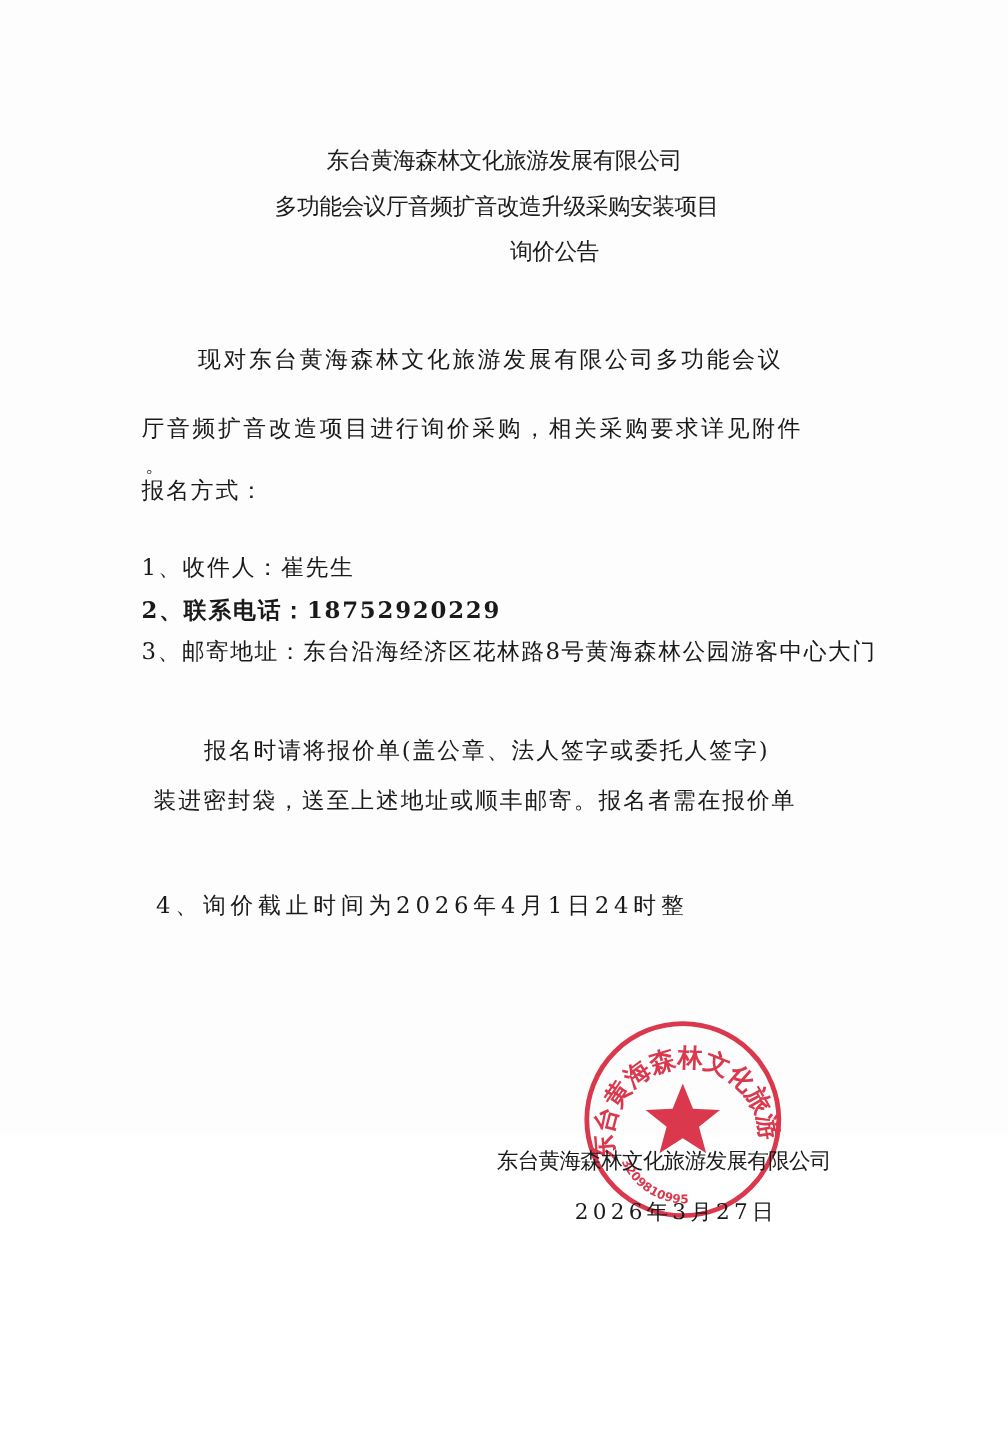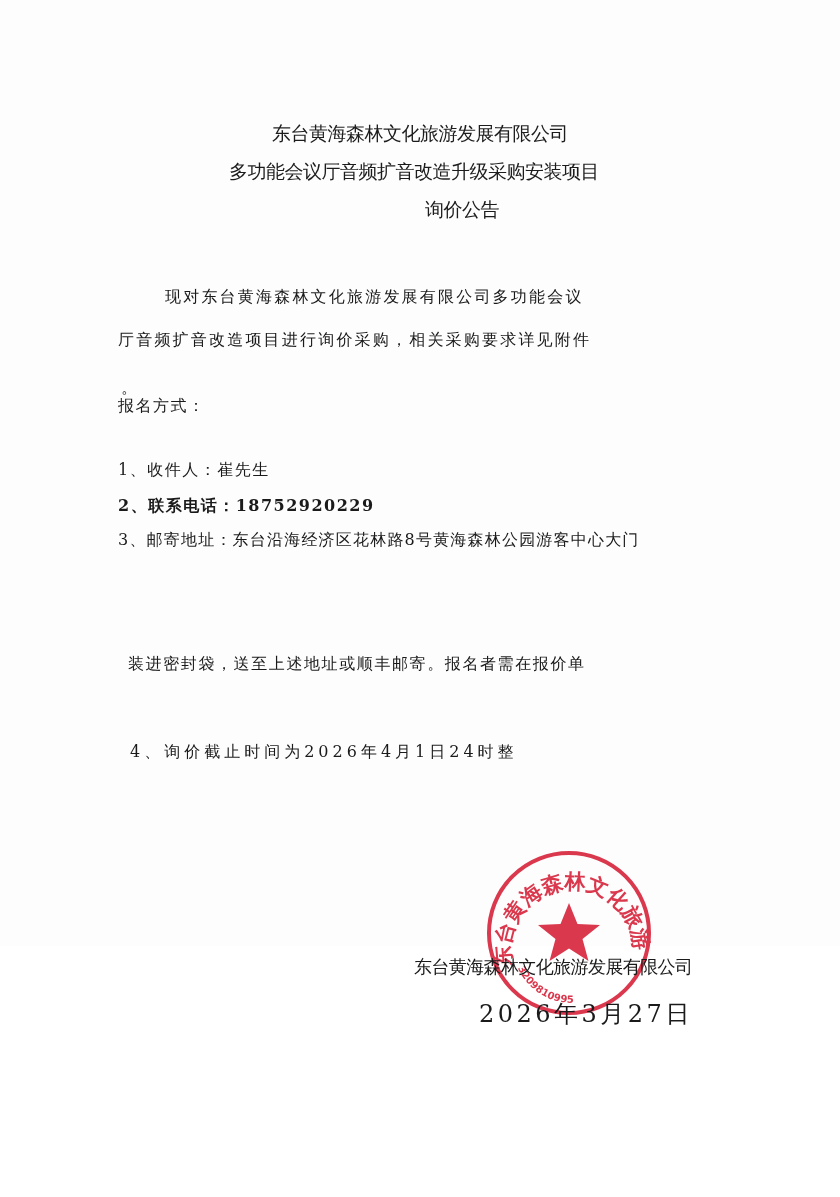--- a/index.html
+++ b/index.html
@@ -31,27 +31,27 @@
       color: #1c1c1c;
       font-family: "DejaVu Sans", "Liberation Sans", sans-serif;
       font-weight: normal;
     }
     .t1 { top: 121px; }
     .t2 { top: 159px; left: -6px; }
     .t3 { top: 197px; left: -1px; padding-left: 43px; }
 
     .body-line {
       position: absolute;
-      font-size: 16px;
+      font-size: 19px;
       letter-spacing: 2.2px;
       white-space: nowrap;
       color: #1a1a1a;
     }
     .p1a { left: 165px; top: 287px; }
-    .p1b { left: 118px; top: 330px; }
+    .p1b { left: 118px; top: 344px; }
     .p1c { left: 121px; top: 378px; font-size: 16px; }
 
     .reg-head { left: 118px; top: 396px; letter-spacing: 1.5px; }
     .item1 { left: 118px; top: 460px; letter-spacing: 1.5px; }
     .item2 { left: 118px; top: 496px; letter-spacing: 1.5px; font-weight: bold; }
     .item3 { left: 118px; top: 530px; letter-spacing: 1.2px; }
 
     .p2a { left: 170px; top: 613px; letter-spacing: 1.6px; }
     .p2b { left: 128px; top: 654px; letter-spacing: 1.6px; }
     .p2c { left: 128px; top: 698px; letter-spacing: 1.6px; }
@@ -63,21 +63,21 @@
       left: 414px; top: 955px;
       font-size: 18px;
       letter-spacing: -0.6px;
       font-family: "DejaVu Sans", "Liberation Sans", sans-serif;
       white-space: nowrap;
       z-index: 3;
     }
     .sig-date {
       position: absolute;
       left: 479px; top: 998px;
-      font-size: 24px;
+      font-size: 18px;
       letter-spacing: 3.5px;
       white-space: nowrap;
       z-index: 3;
     }
     .stamp {
       position: absolute;
       left: 484px; top: 848px;
       width: 170px; height: 170px;
       z-index: 2;
       opacity: 0.92;
@@ -101,20 +101,21 @@
   <div class="body-line item1">
     <span>1、收件人：</span><span>崔先生</span>
   </div>
   <div class="body-line item2">
     <span>2、联系电话：</span><span>18752920229</span>
   </div>
   <div class="body-line item3">
     <span>3、邮寄地址：</span><span>东台沿海经济区花林路8号黄海森林公园游客中心大门</span>
   </div>
 
+  <div class="body-line p2a">报名时请将报价单(盖公章、法人签字或委托人签字)</div>
   <div class="body-line p2b">装进密封袋，送至上述地址或顺丰邮寄。报名者需在报价单</div>
 
   <div class="body-line item4">4、询价截止时间为2026年4月1日24时整</div>
 
   <svg class="stamp" viewBox="0 0 170 170" xmlns="http://www.w3.org/2000/svg">
     <defs>
       <path id="stampArcTop" d="M 28 118 A 62 62 0 1 1 150 100"></path>
       <path id="stampArcBottom" d="M 34 120 A 58 58 0 0 0 128 138"></path>
     </defs>
     <circle cx="85" cy="85" r="80" fill="none" stroke="#d8283f" stroke-width="4"></circle>

